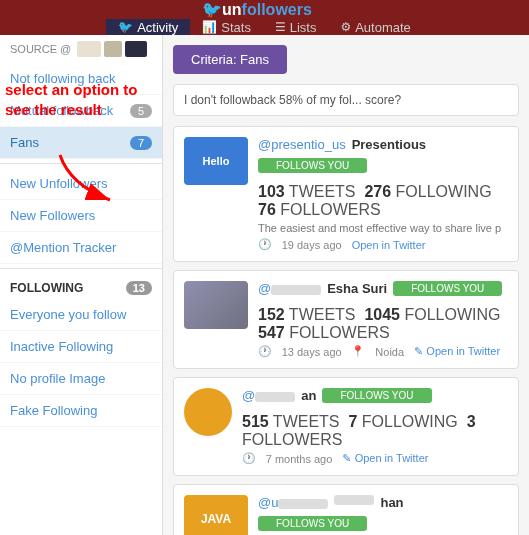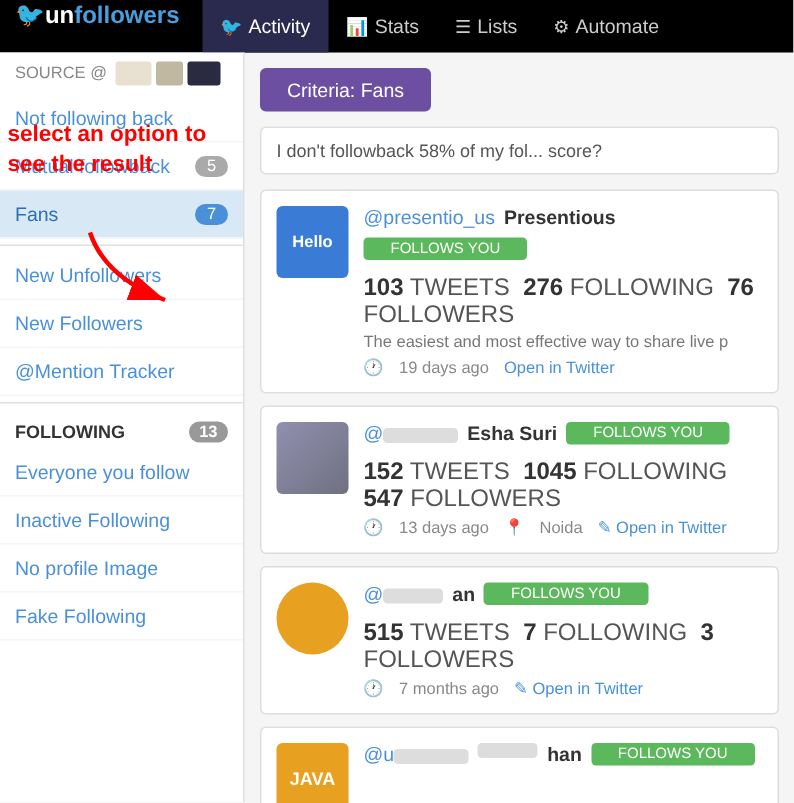--- a/index.html
+++ b/index.html
@@ -1,23 +1,25 @@
 <!DOCTYPE html>
 <html><head>
   <meta charset="utf-8">
   <style>
     * { box-sizing: border-box; margin: 0; padding: 0; }
     body { font-family: Arial, sans-serif; font-size: 13px; background: #f0f0f0; width: 529px; height: 535px; overflow: hidden; }
 
     
     .header {
-      background: #000000;
+      background: #7f1d1d;
       height: 35px;
       display: flex;
+      align-items: center;
       padding: 0 10px;
+      flex-direction: column;
     }
     .header .logo {
       color: white;
       font-size: 16px;
       font-weight: bold;
       margin-right: 15px;
     }
     .header .logo span { color: #4a9edd; }
     .nav-tabs {
       display: flex;
@@ -161,21 +163,21 @@
     .activity-card {
       background: white;
       border: 1px solid #ddd;
       border-radius: 4px;
       padding: 10px;
       margin-bottom: 8px;
       display: flex;
       gap: 10px;
     }
     .card-avatar {
-      width: 48px;
+      width: 64px;
       height: 48px;
       border-radius: 4px;
       flex-shrink: 0;
       overflow: hidden;
       background: #ccc;
       display: flex;
       align-items: center;
       justify-content: center;
     }
     .card-body { flex: 1; min-width: 0; }

